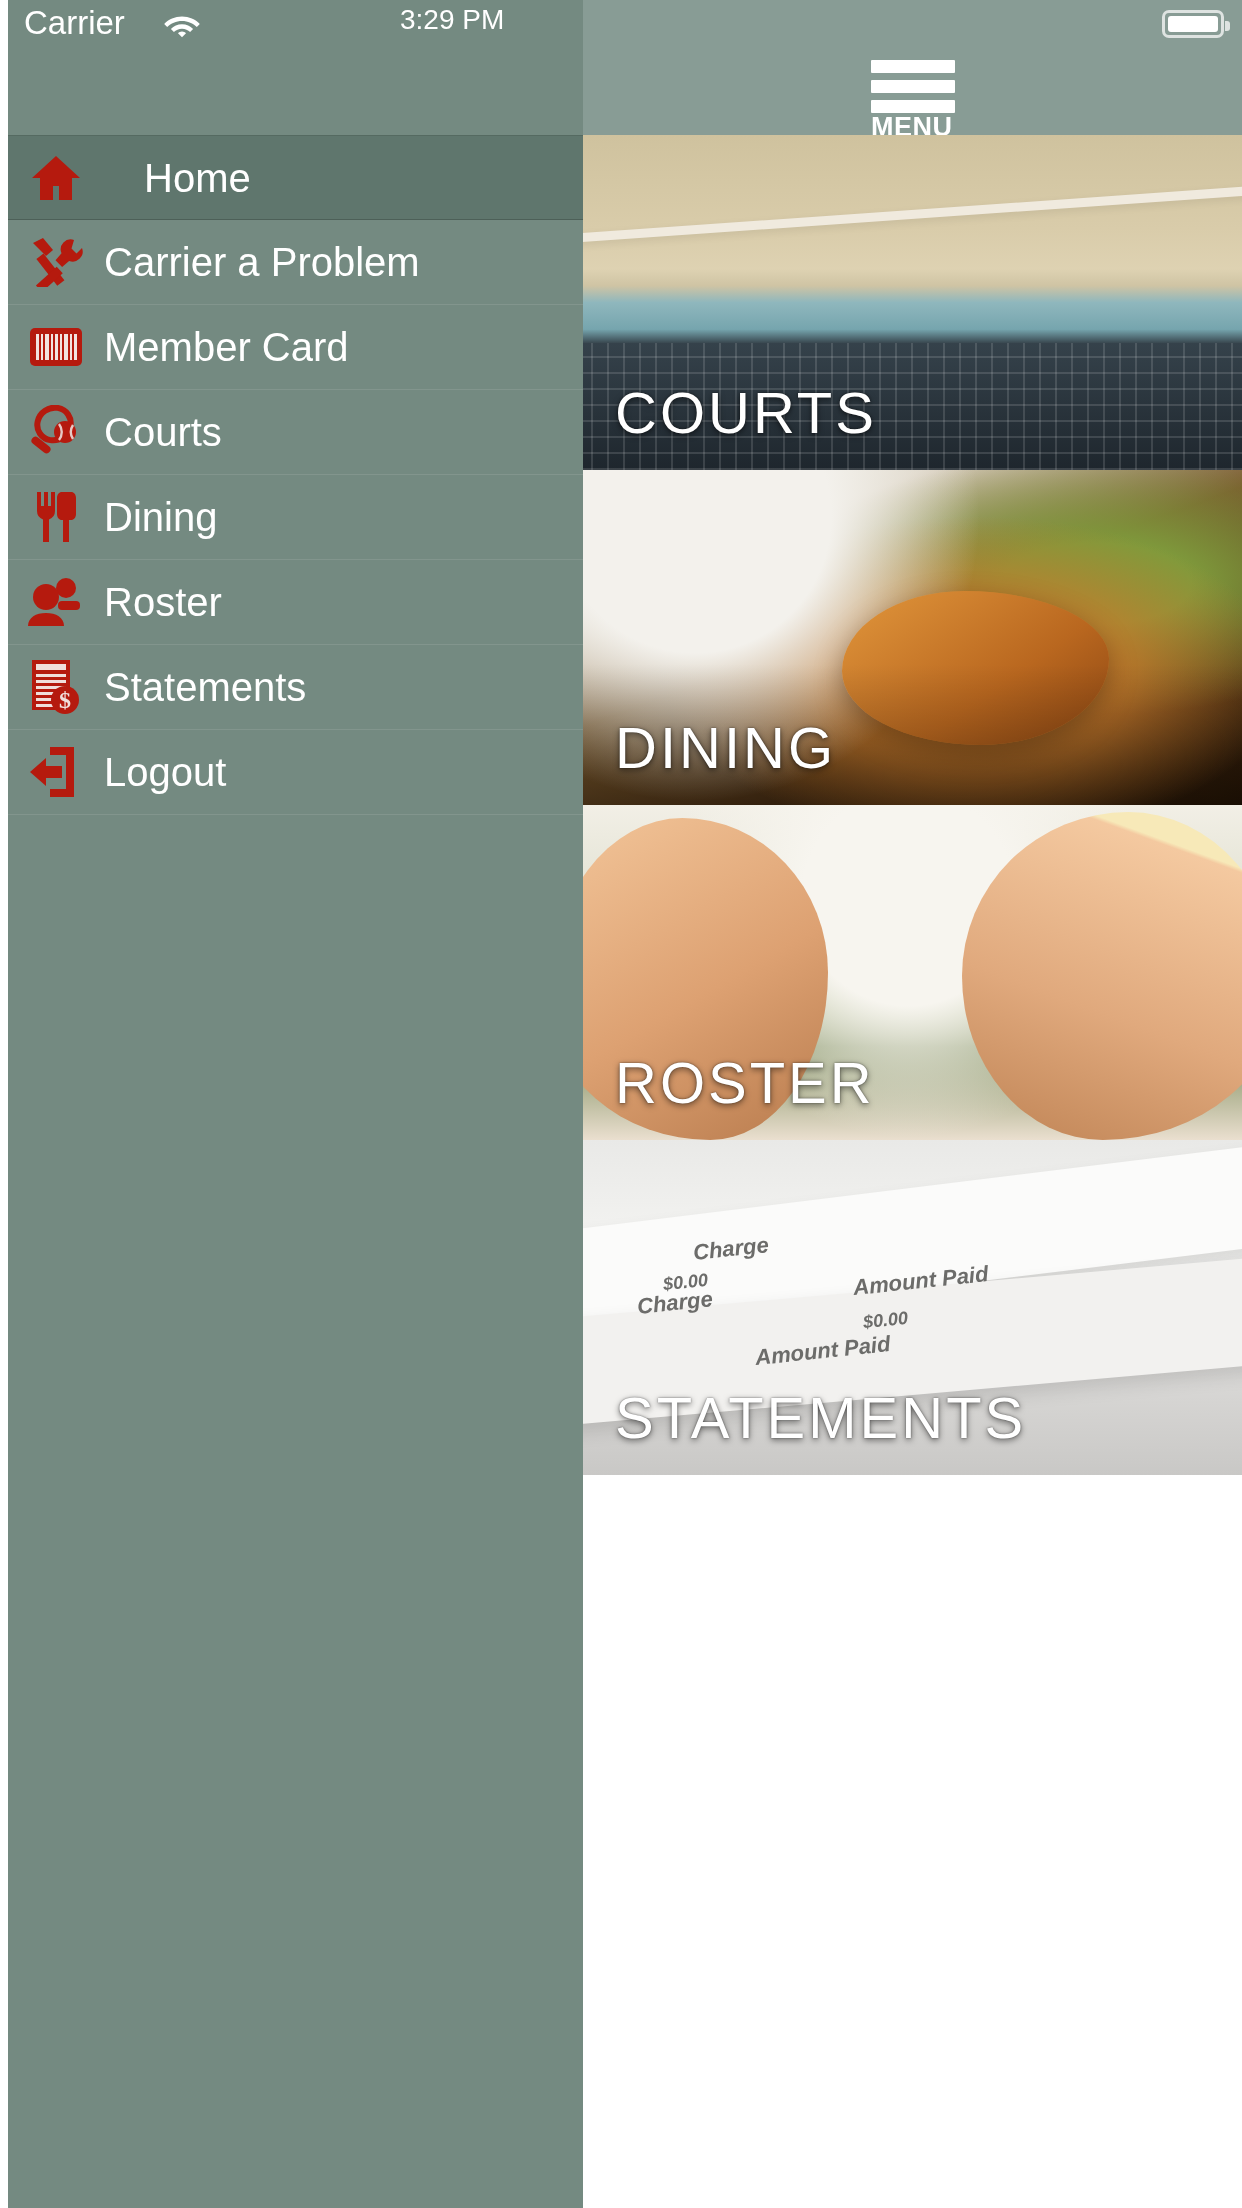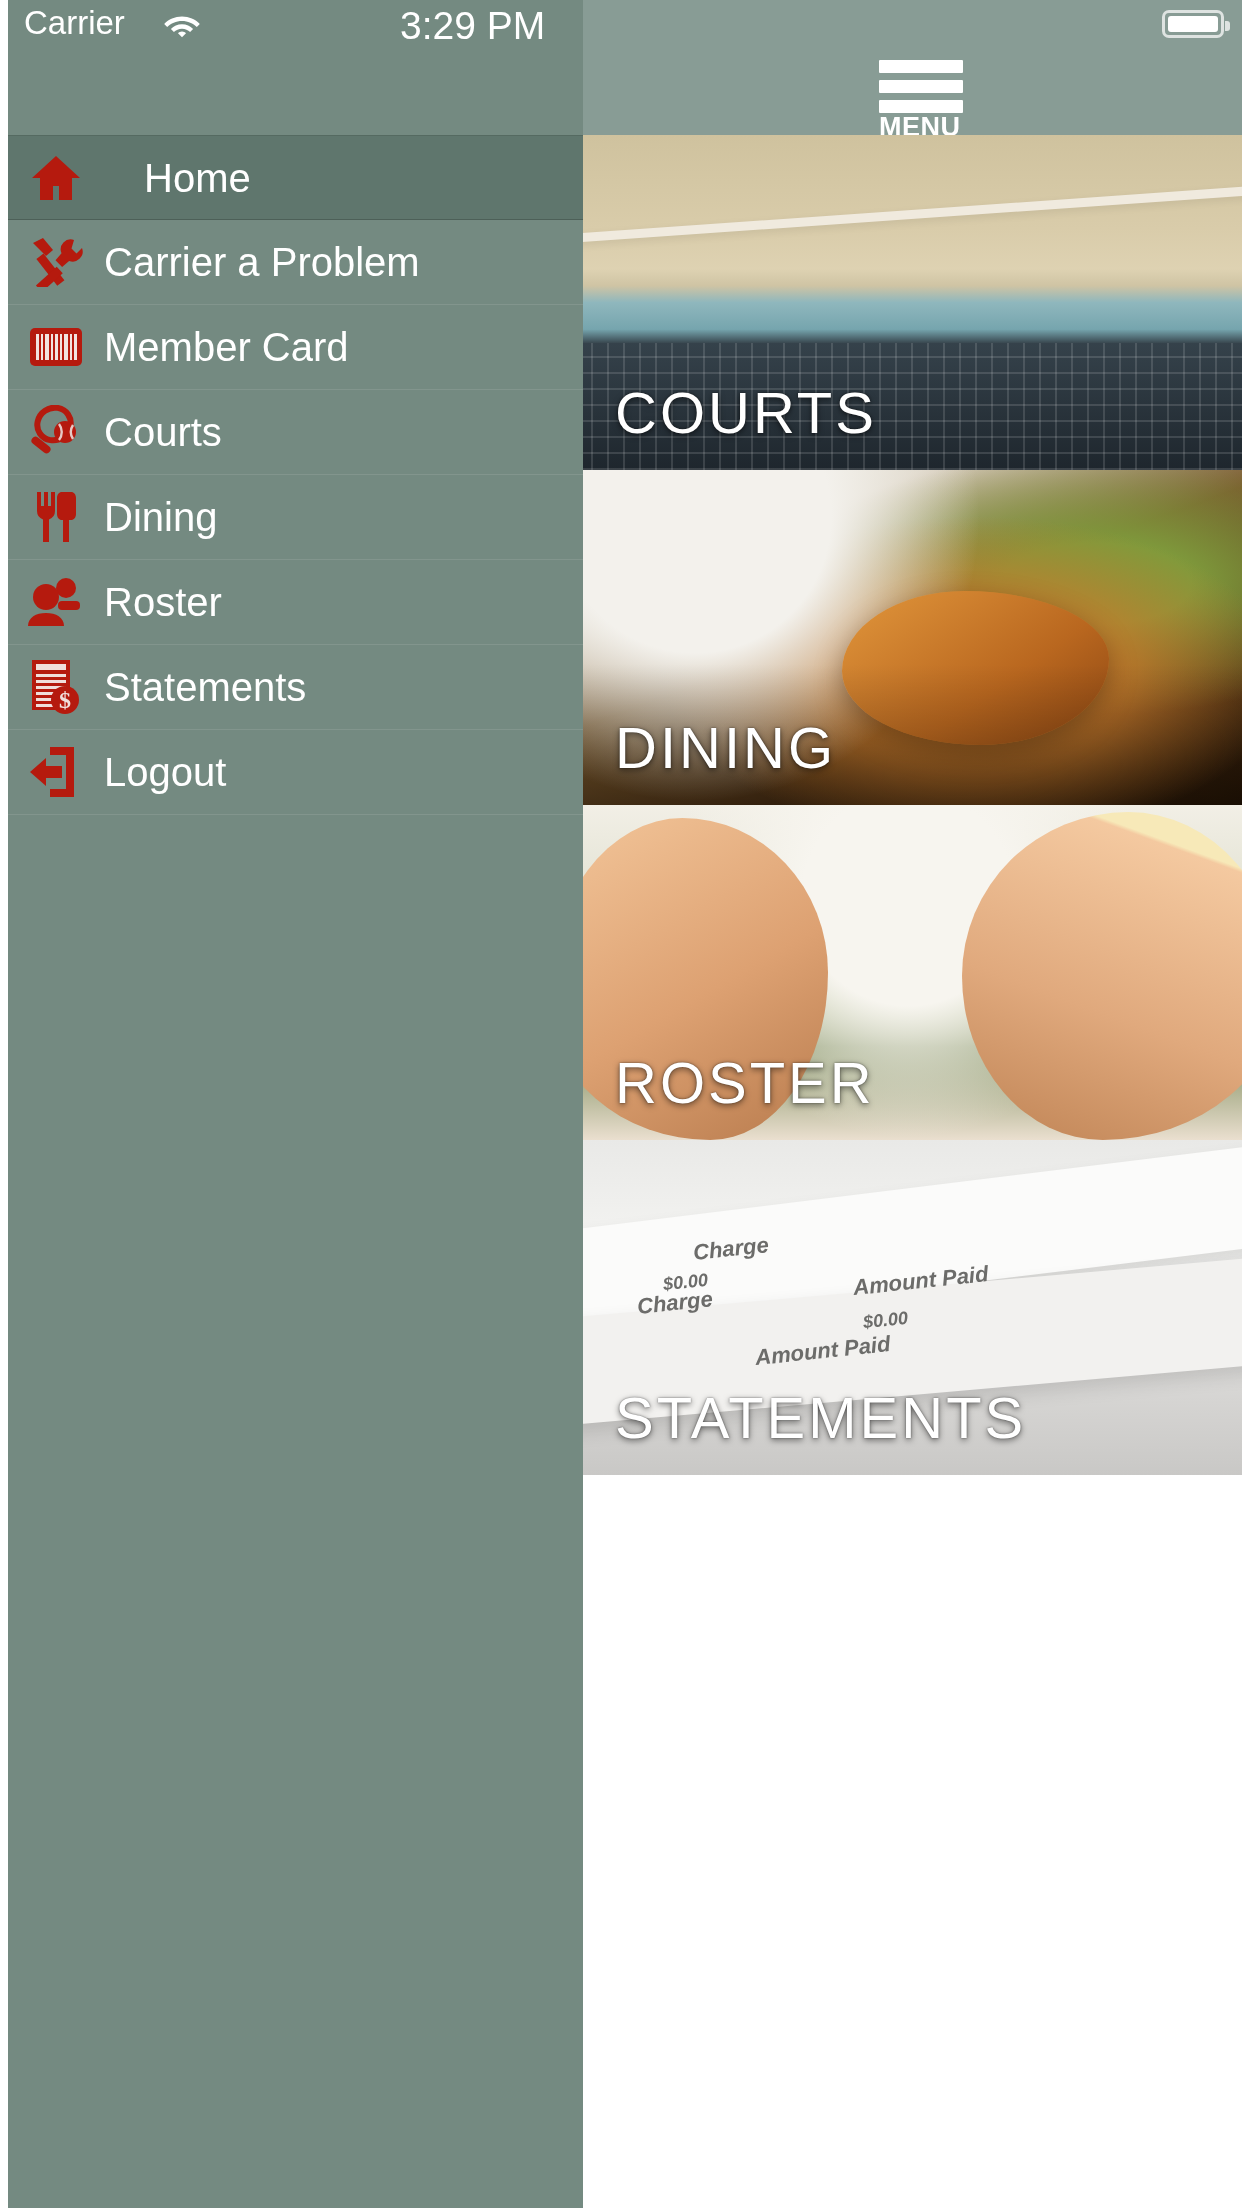--- a/index.html
+++ b/index.html
@@ -52,21 +52,20 @@
 
   #main-header{
     position:absolute; left:0; top:48px;
     width:667px; height:87px;
     background:#889c95;
   }
   #menu-button{
     position:absolute; left:296px; top:6px;
     width:100px; height:84px;
     cursor:pointer;
-    margin-left:8px;
   }
   .burger-bar{
     position:absolute; left:0;
     width:84px; height:13px;
     background:#ffffff;
     border-radius:1px;
   }
   .burger-bar.b1{ top:6px; }
   .burger-bar.b2{ top:26px; }
   .burger-bar.b3{ top:46px; }
@@ -201,21 +200,21 @@
     position:absolute; left:16px; top:6px;
     font-size:33px; color:#ffffff;
     line-height:1;
   }
   #wifi-icon{
     position:absolute; left:155px; top:12px;
     width:38px; height:26px;
   }
   #clock-text{
     position:absolute; left:392px; top:6px;
-    font-size:39px; color:#ffffff;
+    font-size:28px; color:#ffffff;
     line-height:1;
   }
   #side-header{
     width:575px; height:87px;
     background:#748a81;
   }
 
   #menu-list{ width:575px; }
   .menu-item{
     position:relative;

